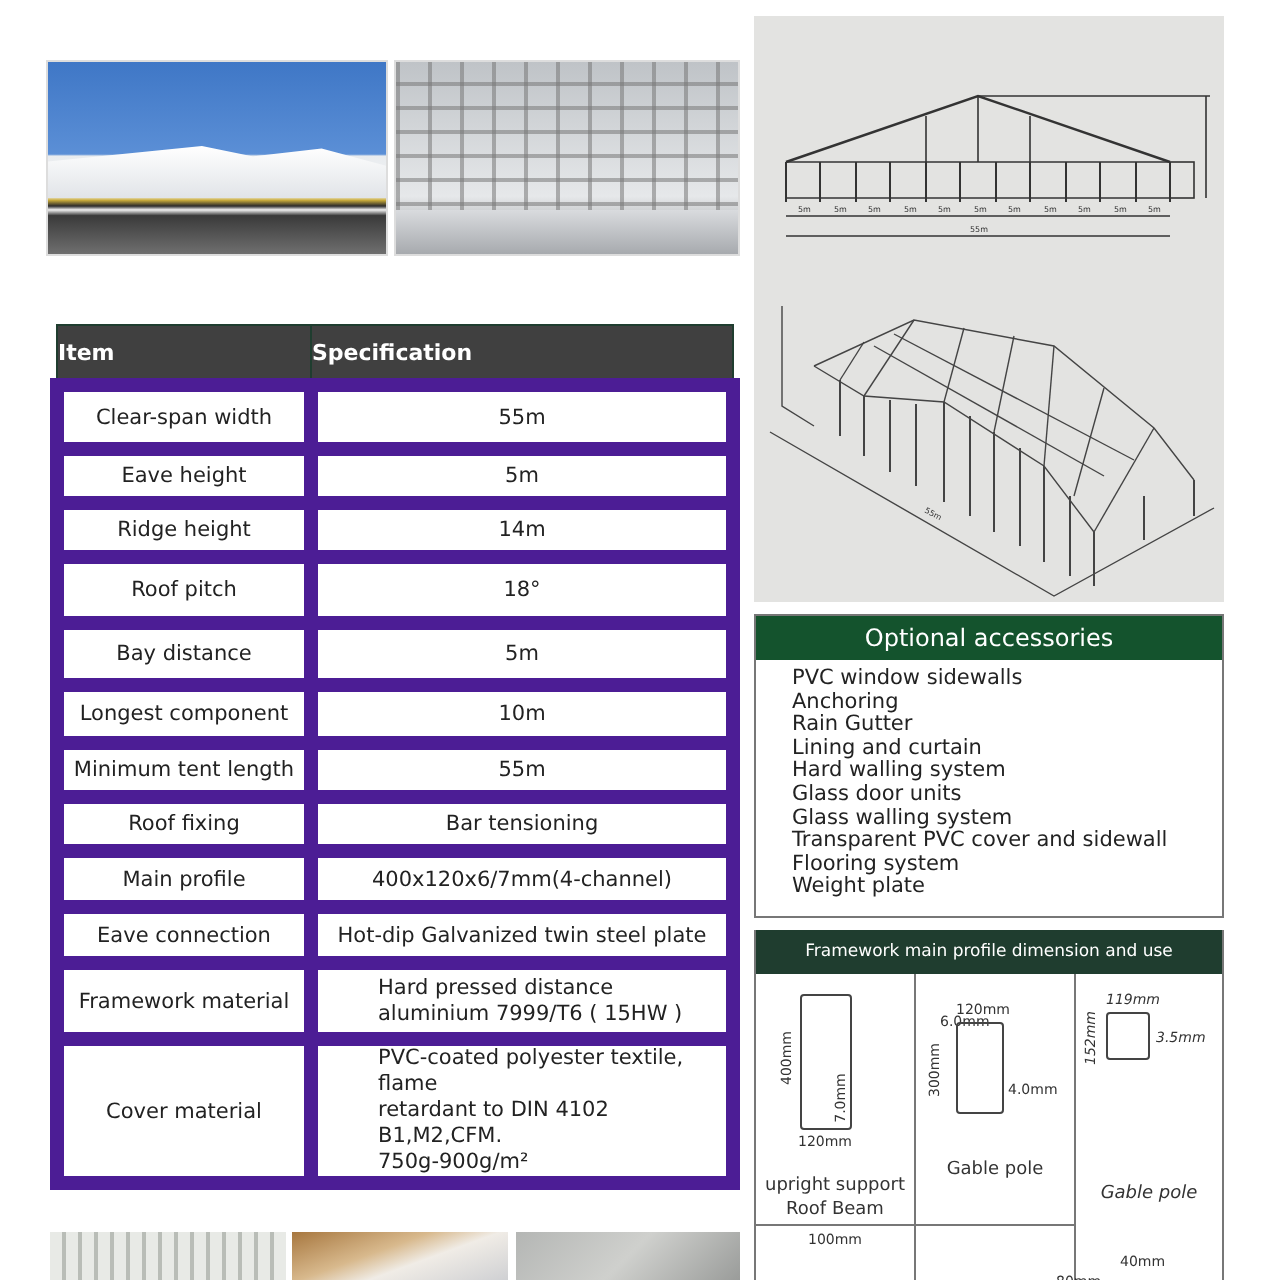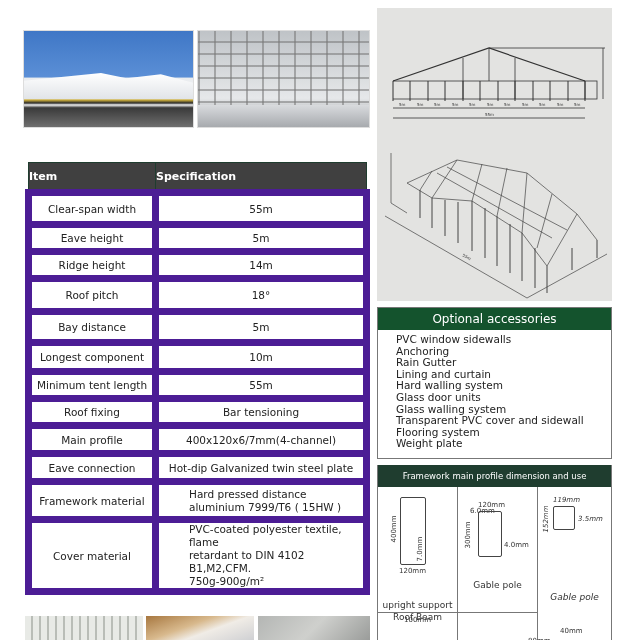--- a/index.html
+++ b/index.html
@@ -214,21 +214,21 @@
 
 <div class="profiles">
   <div class="hdr">Framework main profile dimension and use</div>
 
   <div class="cell" style="left:0;top:22px;width:80px;height:126px;">
     <div class="box" style="left:22px;top:10px;width:26px;height:68px;"></div>
     <span class="dim" style="left:2px;top:38px;transform:rotate(-90deg);">400mm</span>
     <span class="dim" style="left:52px;top:20px;margin-left:40px;">6.0mm</span>
     <span class="dim" style="left:30px;top:58px;transform:rotate(-90deg);">7.0mm</span>
     <span class="dim" style="left:21px;top:80px;">120mm</span>
-    <div class="cap" style="top:112px;">
+    <div class="cap" style="top:100px;">
       <div>upright support</div>
       <div>Roof Beam</div>
     </div>
   </div>
 
   <div class="cell" style="left:80px;top:22px;width:80px;height:126px;">
     <div class="box" style="left:20px;top:24px;width:24px;height:46px;"></div>
     <span class="dim" style="left:20px;top:14px;">120mm</span>
     <span class="dim" style="left:-4px;top:44px;transform:rotate(-90deg);">300mm</span>
     <span class="dim" style="left:46px;top:54px;">4.0mm</span>

